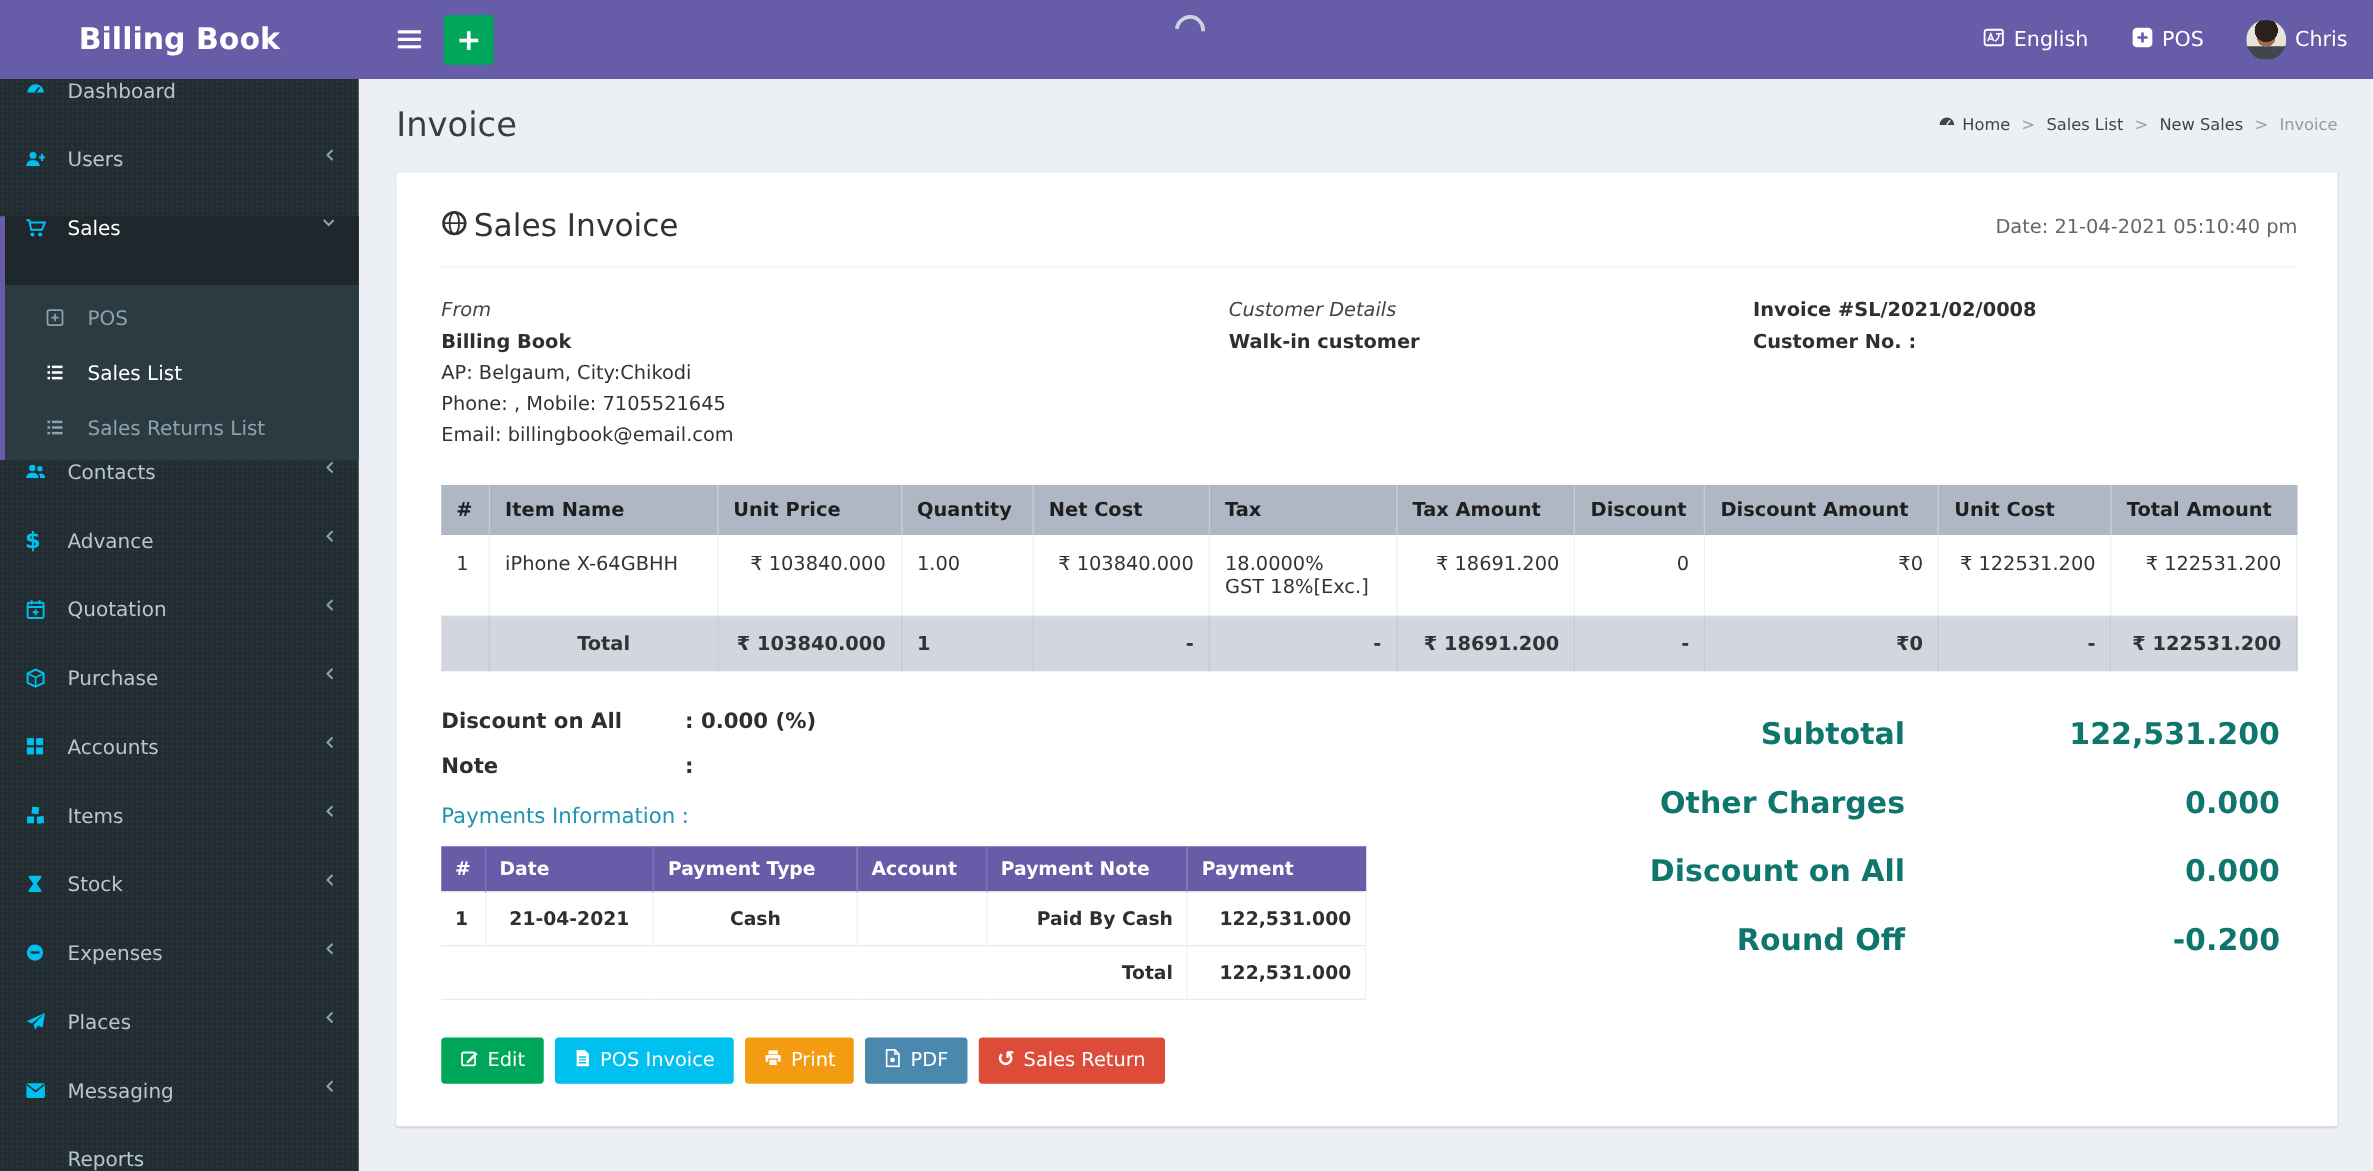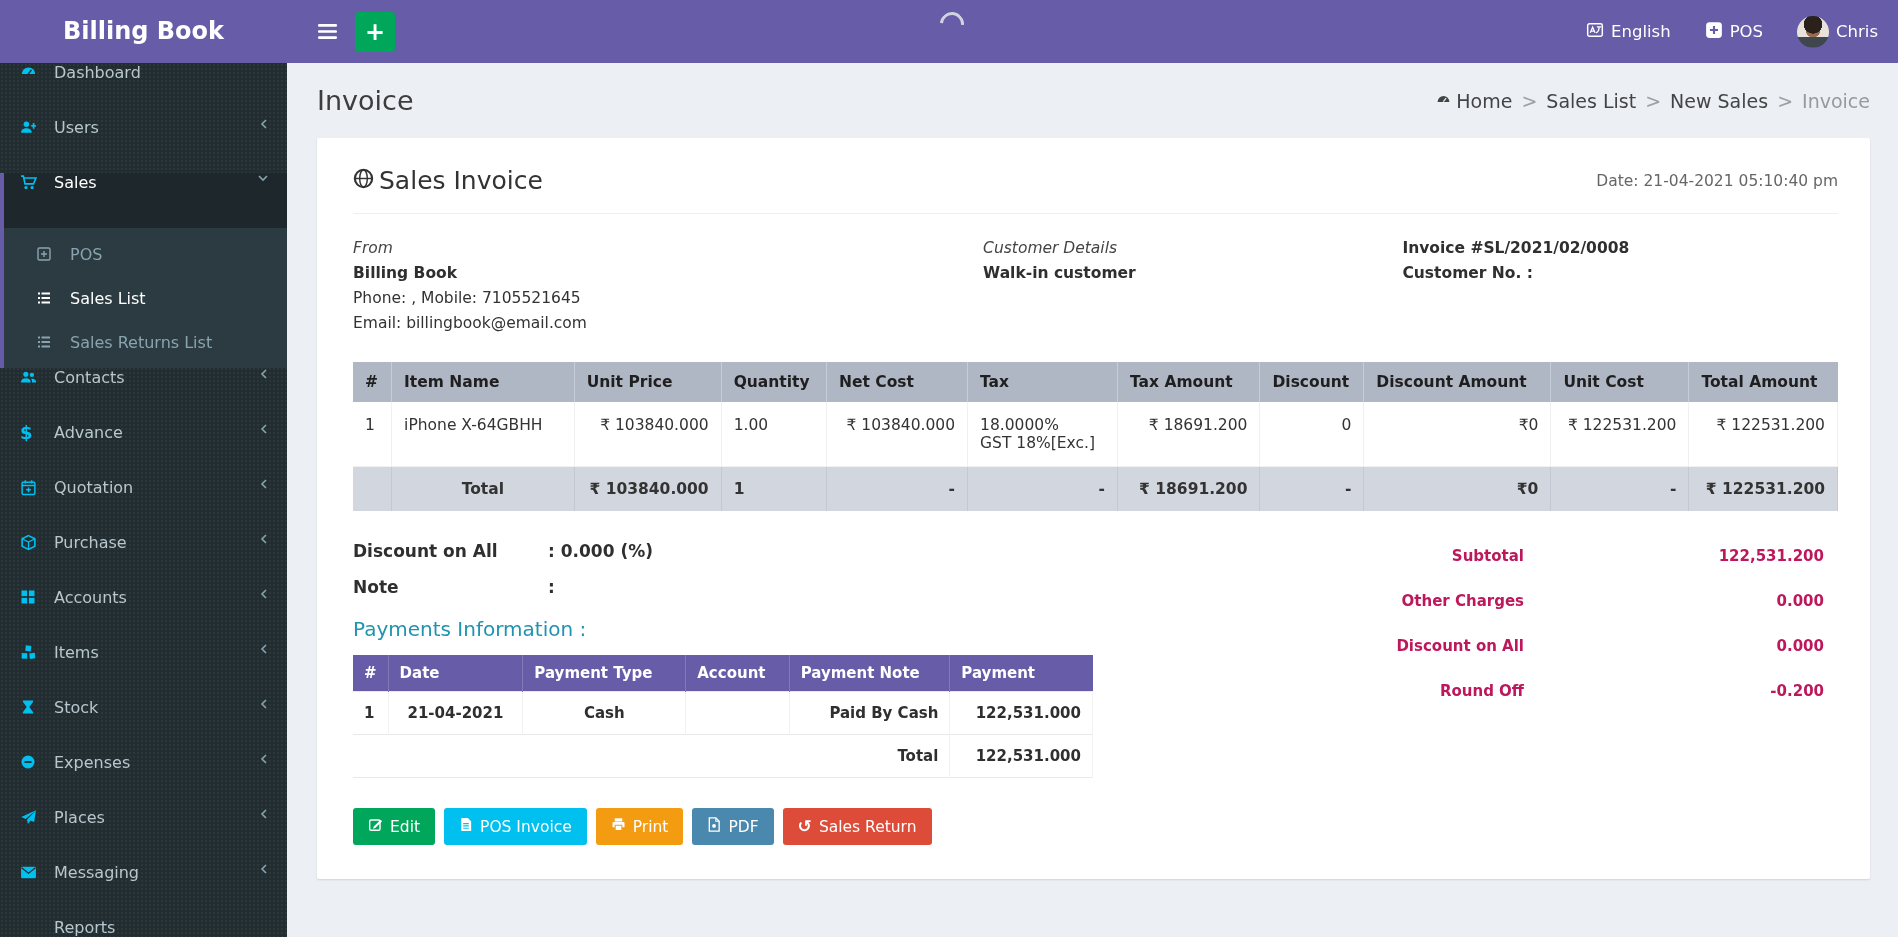--- a/index.html
+++ b/index.html
@@ -34,21 +34,21 @@
   .sub-item { display:flex; align-items:center; height:44px; padding:0 18px 0 32px; font-size:16px; color:#8aa4af; cursor:pointer; }
   .sub-item .sicon { width:22px; height:18px; margin-right:12px; color:#8aa4af; display:flex; align-items:center; }
   .sub-item.active { color:#fff; }
   .sub-item.active .sicon { color:#fff; }
   .dollar { font-size:18px; font-weight:bold; color:#00c0ef; }
 
   
   .content { margin-left:287px; padding:22px 28px 0 30px; height:937px; }
   .content-header { display:flex; align-items:center; justify-content:space-between; }
   .page-title { font-size:27px; font-weight:normal; color:#3d3d3d; }
-  .breadcrumb { display:flex; align-items:center; gap:9px; font-size:19px; color:#444; }
+  .breadcrumb { display:flex; align-items:center; gap:9px; font-size:13px; color:#444; }
   .breadcrumb .sep { color:#9aa0a6; }
   .breadcrumb .current { color:#999; }
   .bc-link { cursor:pointer; display:flex; align-items:center; gap:5px; }
 
   .card { background:#fff; margin-top:22px; border-radius:2px; box-shadow:0 1px 2px rgba(0,0,0,0.12); padding:28px 32px 34px 36px; }
 
   .inv-header { display:flex; align-items:center; justify-content:space-between; border-bottom:1px solid #efefef; padding-bottom:18px; margin-bottom:22px; }
   .inv-title { font-size:25px; color:#333; display:flex; align-items:flex-end; gap:5px; }
   .inv-date { font-size:15.5px; color:#666; }
 
@@ -67,30 +67,30 @@
   table.items tr.total-row td { background:#d2d6de; font-weight:bold; border-right:1px solid #c3c8d2; padding:13px 12px; }
   .ta-r { text-align:right; }
   .ta-c { text-align:center; }
   .tax-sub { display:block; }
 
   .below { display:flex; }
   .below-left { width:56%; }
   .detail-line { display:flex; margin-bottom:16px; font-size:17px; }
   .detail-line .dl-label { width:195px; font-weight:bold; color:#2f2f2f; }
   .detail-line .dl-value { font-weight:bold; color:#2f2f2f; }
-  .pay-title { color:#1f93b0; font-size:20px; margin:20px 0 14px; }
+  .pay-title { color:#1f93b0; font-size:17px; margin:20px 0 14px; }
 
   table.pay { width:740px; border-collapse:collapse; }
   table.pay th { background:#675ca8; color:#fff; font-weight:bold; text-align:left; padding:9px 11px; font-size:15px; border-right:1px solid #8279b9; }
   table.pay th:last-child { border-right:none; }
   table.pay td { padding:12px 11px; font-weight:bold; font-size:15px; color:#2f2f2f; border-right:1px solid #f2f2f2; }
   table.pay tr { border-bottom:1px solid #e9e9e9; }
 
   .summary { width:560px; margin-left:auto; padding:6px 14px 0 0; }
-  .sum-row { display:flex; margin-bottom:27px; font-size:15px; font-weight:bold; color:#be185d;align-items:center; }
+  .sum-row { display:flex; margin-bottom:27px; font-size:24px; font-weight:bold; color:#0f766e;align-items:center; }
   .sum-row .sum-label { flex:1; text-align:right; }
   .sum-row .sum-value { width:300px; text-align:right; }
 
   .actions { display:flex; gap:9px; margin-top:30px; }
   .btn { display:inline-flex; align-items:center; gap:7px; border:none; color:#fff; font-size:15.5px; padding:9px 15px; border-radius:3px; cursor:pointer; font-family:inherit; }
   .btn-green { background:#00a65a; } .btn-cyan { background:#00c0ef; }
   .btn-orange { background:#f39c12; } .btn-blue { background:#4a89ad; }
   .btn-red { background:#dd4b39; }
   .undo-glyph { font-size:17px; line-height:1; font-weight:bold; }
 </style>
@@ -401,20 +401,21 @@
         </span>
         <span>Sales Invoice</span>
       </div>
       <span class="inv-date">Date: 21-04-2021 05:10:40 pm</span>
     </div>
 
     <div class="info-row">
       <div class="info-col1">
         <div class="lbl-italic">From</div>
         <div class="b">Billing Book</div>
+        <div>AP: Belgaum, City:Chikodi</div>
         <div>Phone: , Mobile: 7105521645</div>
         <div>Email: billingbook@email.com</div>
       </div>
       <div class="info-col2">
         <div class="lbl-italic">Customer Details</div>
         <div class="b">Walk-in customer</div>
       </div>
       <div class="info-col3">
         <div class="b">Invoice #SL/2021/02/0008</div>
         <div class="b">Customer No. :</div>

